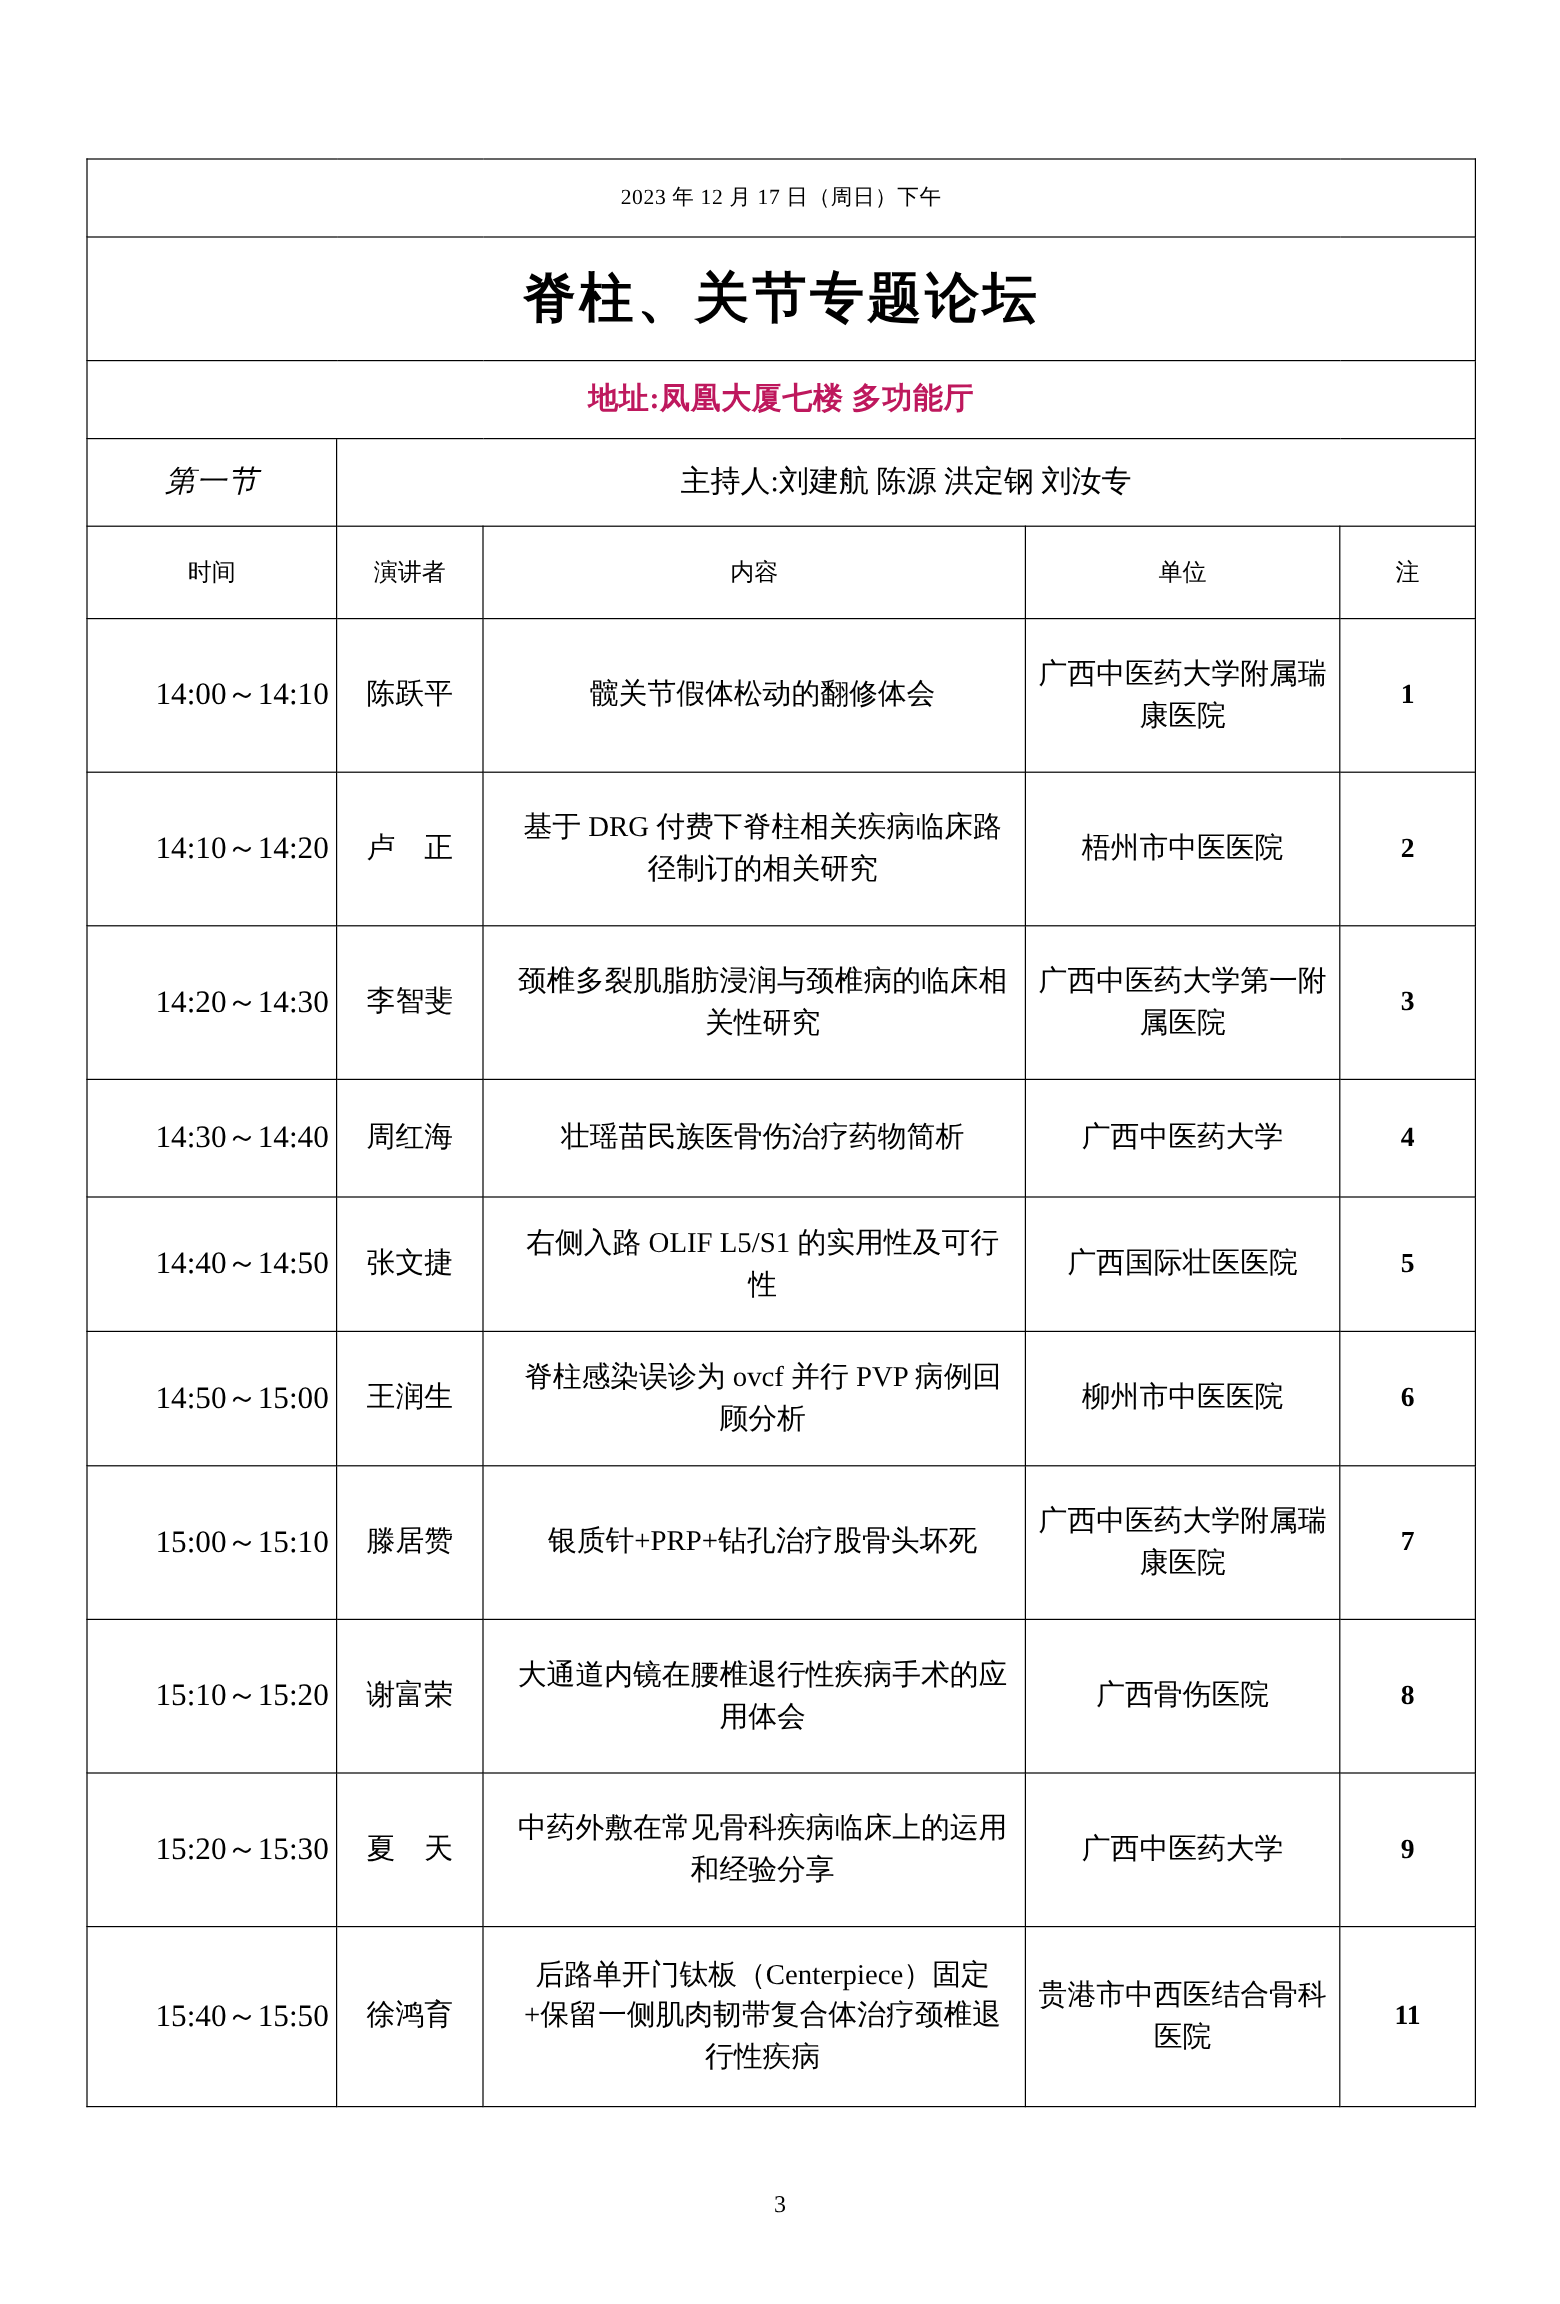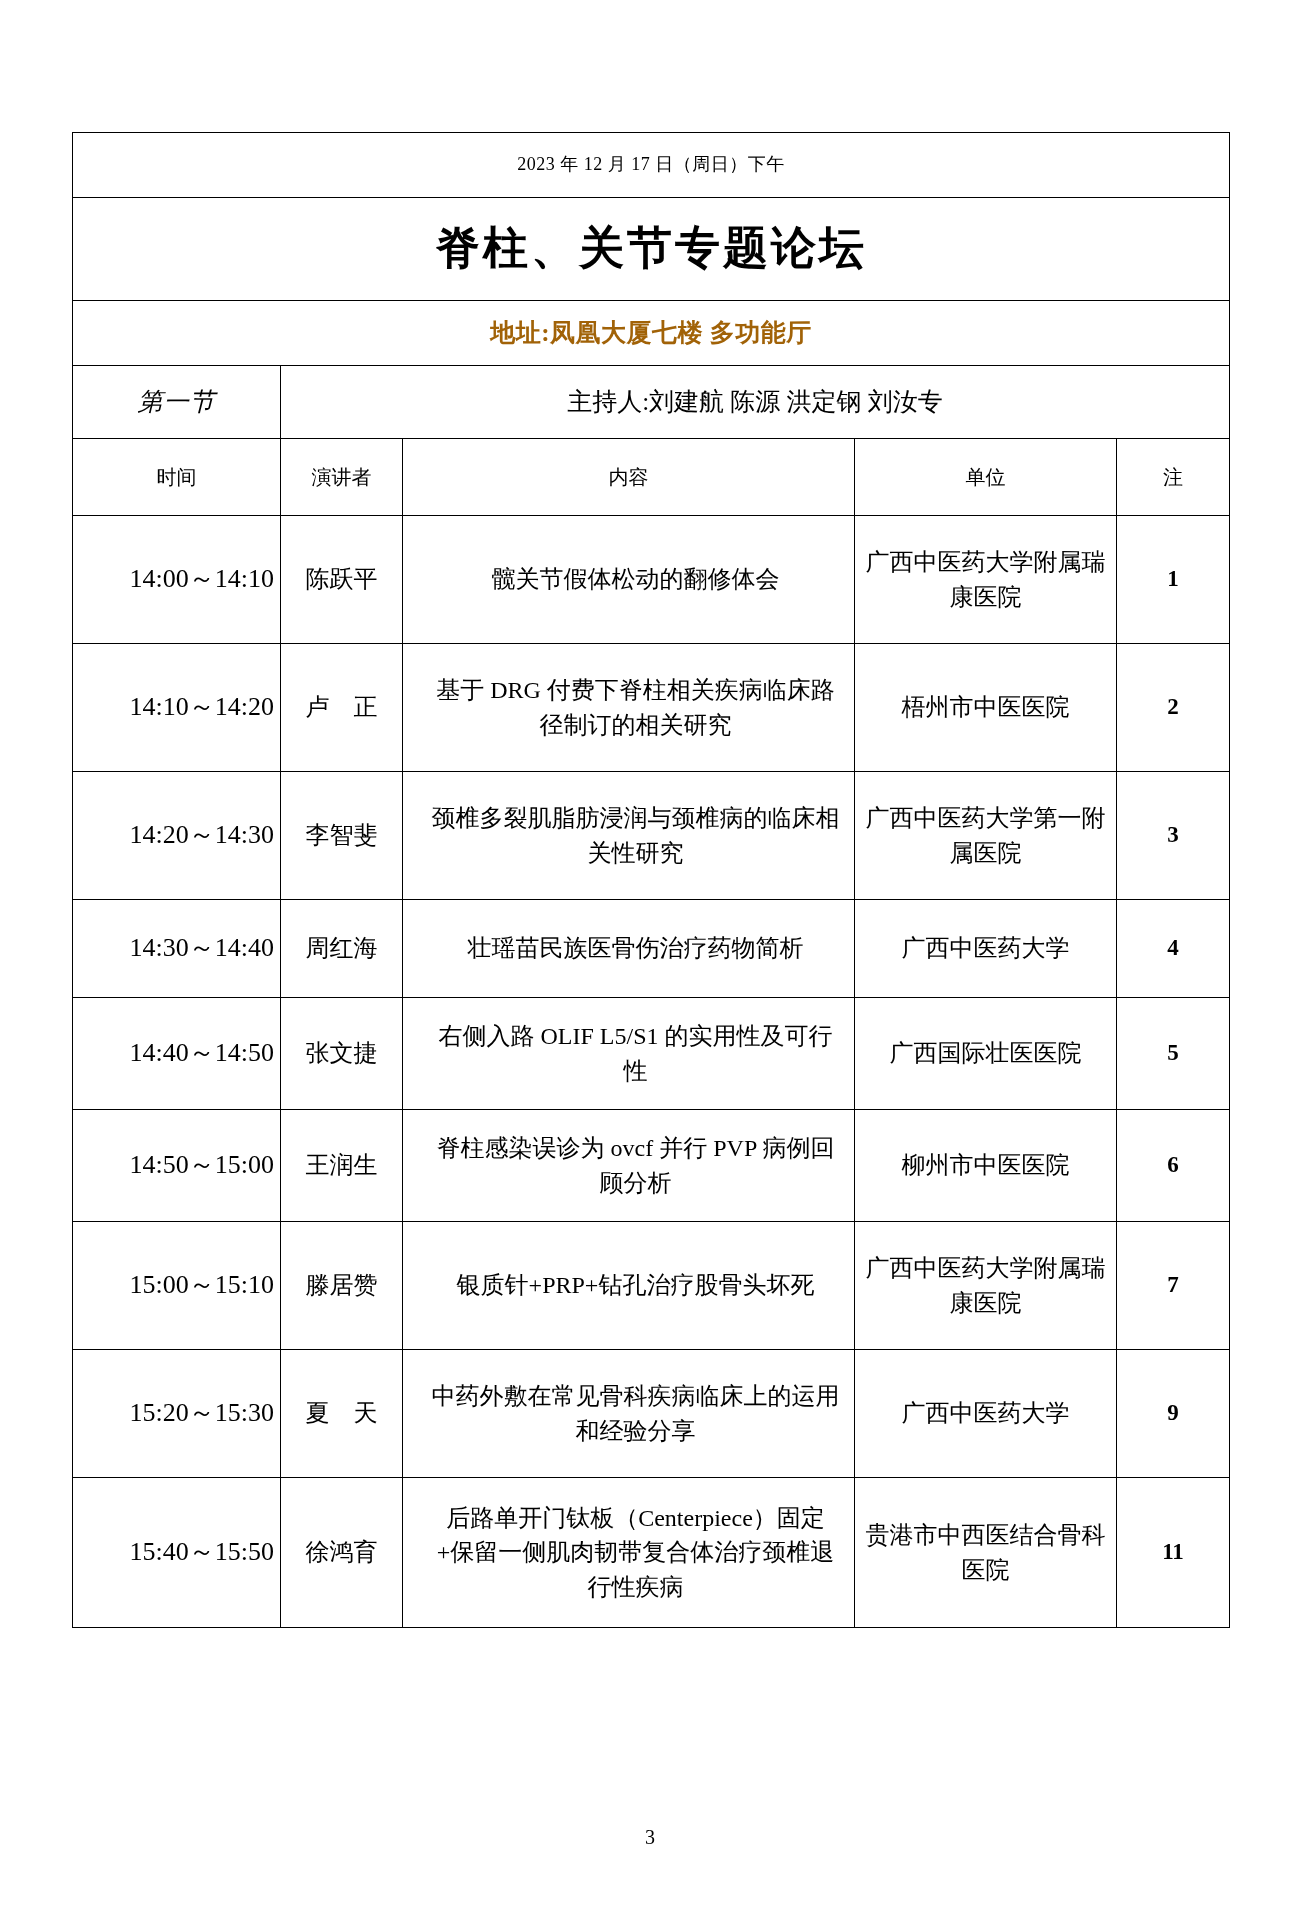--- a/index.html
+++ b/index.html
@@ -53,21 +53,21 @@
     height: 52px;
     letter-spacing: 0.5px;
   }
   .row-title td {
     font-size: 45px;
     font-weight: bold;
     height: 90px;
     letter-spacing: 3px;
   }
   .row-addr td {
-    color: #a16207;
+    color: #be185d;
     font-weight: bold;
     font-size: 25px;
     height: 52px;
     letter-spacing: 0.5px;
     font-family: Liberation Serif, serif;
   }
   .row-session td {
     font-size: 25px;
     height: 60px;
     font-weight: normal;
@@ -212,20 +212,27 @@
 
 
         <tr class="row-item h1">
           <td class="cell-time">15:00～15:10</td>
           <td class="cell-speaker">滕居赞</td>
           <td class="cell-content">银质针+PRP+钻孔治疗股骨头坏死</td>
           <td class="cell-unit">广西中医药大学附属瑞康医院</td>
           <td class="cell-note">7</td>
         </tr>
 
+        <tr class="row-item h1">
+          <td class="cell-time">15:10～15:20</td>
+          <td class="cell-speaker">谢富荣</td>
+          <td class="cell-content">大通道内镜在腰椎退行性疾病手术的应用体会</td>
+          <td class="cell-unit">广西骨伤医院</td>
+          <td class="cell-note">8</td>
+        </tr>
 
         <tr class="row-item h1">
           <td class="cell-time">15:20～15:30</td>
           <td class="cell-speaker">夏　天</td>
           <td class="cell-content">中药外敷在常见骨科疾病临床上的运用和经验分享</td>
           <td class="cell-unit">广西中医药大学</td>
           <td class="cell-note">9</td>
         </tr>
 
 

